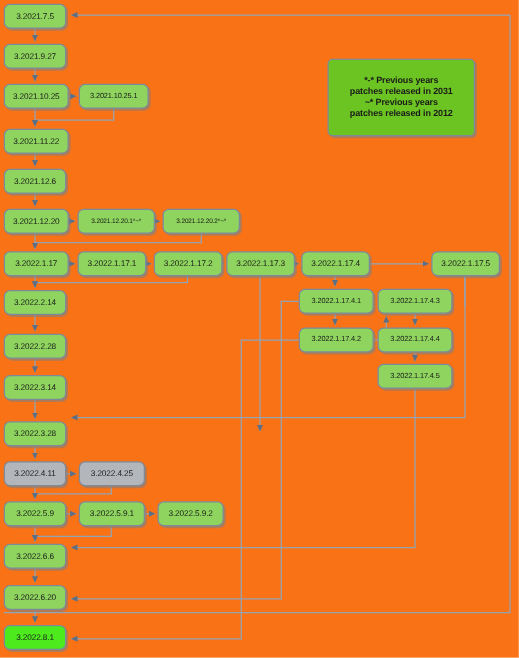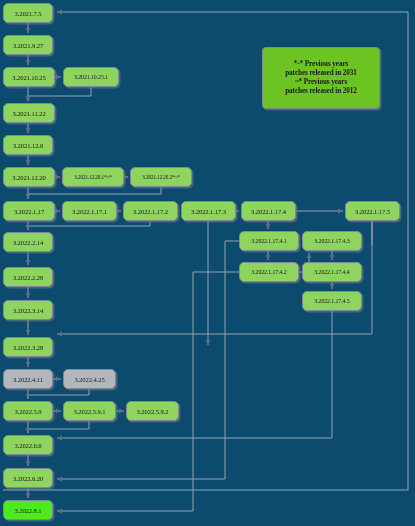--- a/index.html
+++ b/index.html
@@ -1,18 +1,18 @@
 <!DOCTYPE html>
 <html><head>
 <meta charset="utf-8">
 <style>
   html,body{margin:0;padding:0;background:#ffffff;}
   body{width:415px;height:526px;overflow:hidden;
        font-family:"Liberation Sans","DejaVu Sans",sans-serif;}
-  #canvas{position:relative;width:415px;height:526px;background:#0c4a6e;font-family:Liberation Serif, serif;}
+  #canvas{position:relative;width:415px;height:526px;background:#f97316;}
   svg.edges{position:absolute;left:0;top:0;width:415px;height:526px;}
   .node{position:absolute;box-sizing:border-box;
         border:1px solid #7d8a99;border-radius:5px;
         display:flex;align-items:center;justify-content:center;
         text-align:center;color:#1a1a1a;letter-spacing:-0.1px;
         box-shadow:1.5px 1.5px 0 rgba(120,128,136,.55);}
   .node.green{background:#8ed45e;}
   .node.gray{background:#b3b6bb;}
   .node.brightgreen{background:#4dea1e;}
   .node.legend{background:#6cc423;border-radius:4px;

